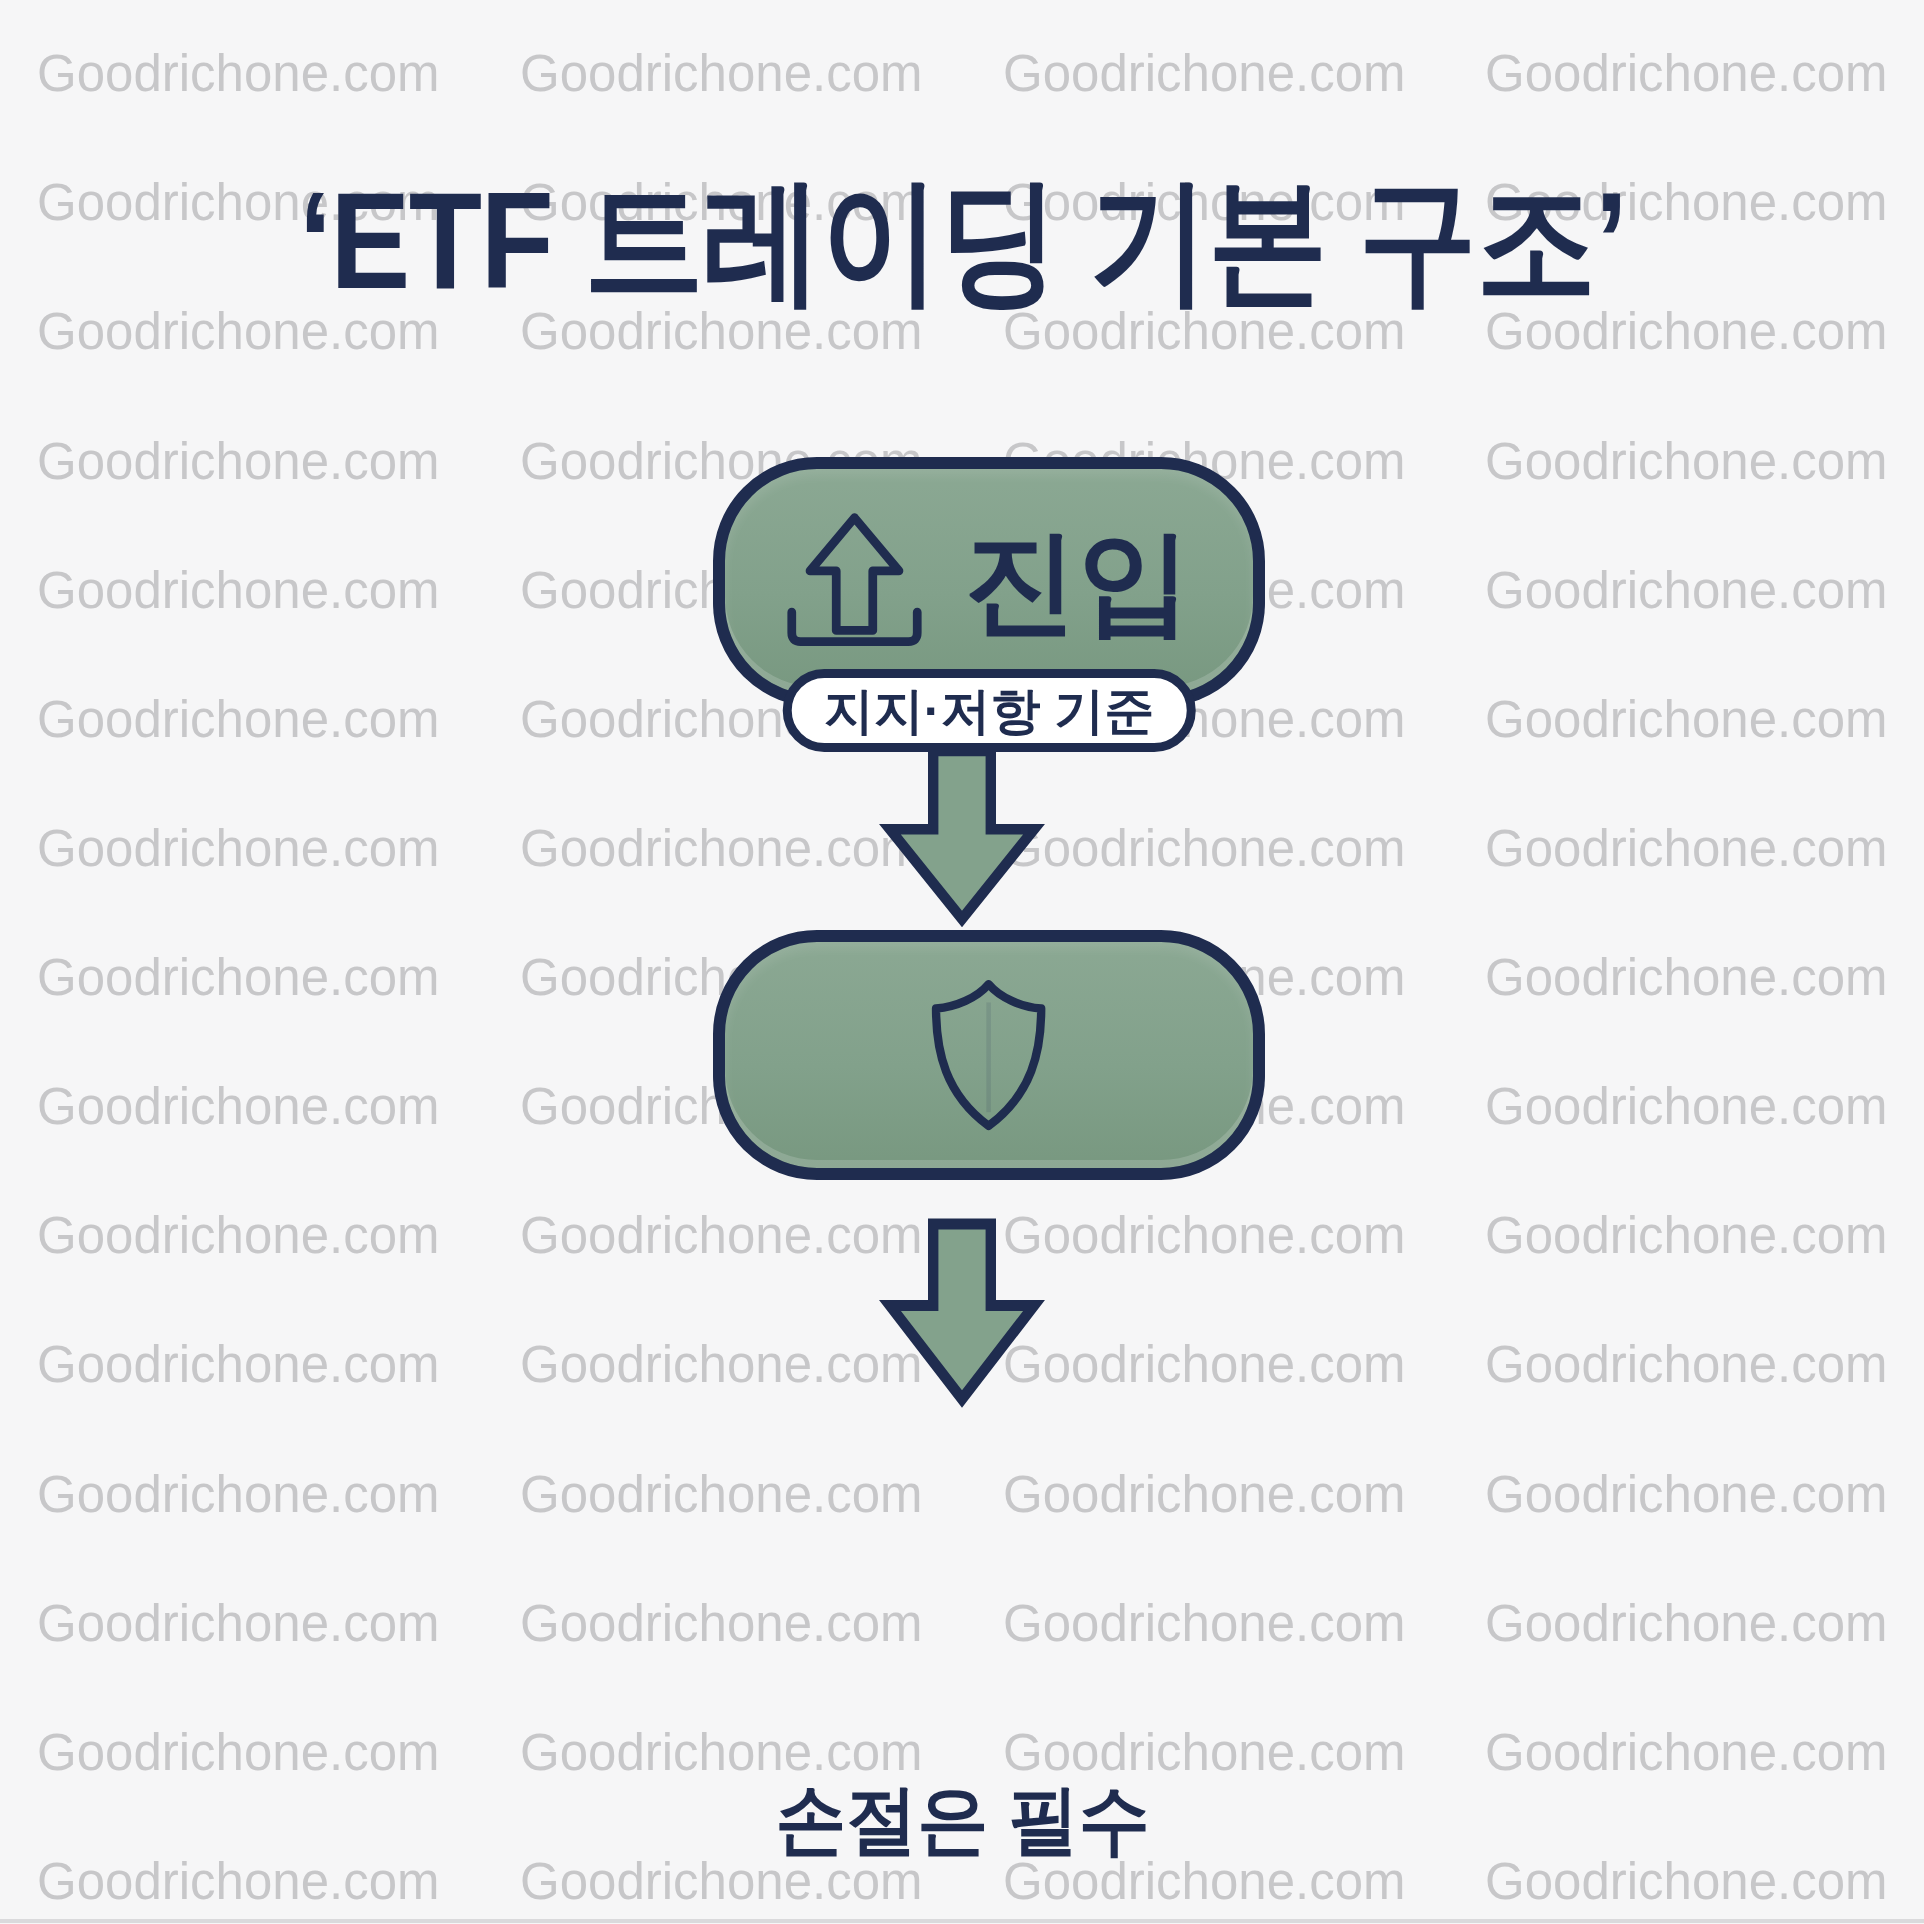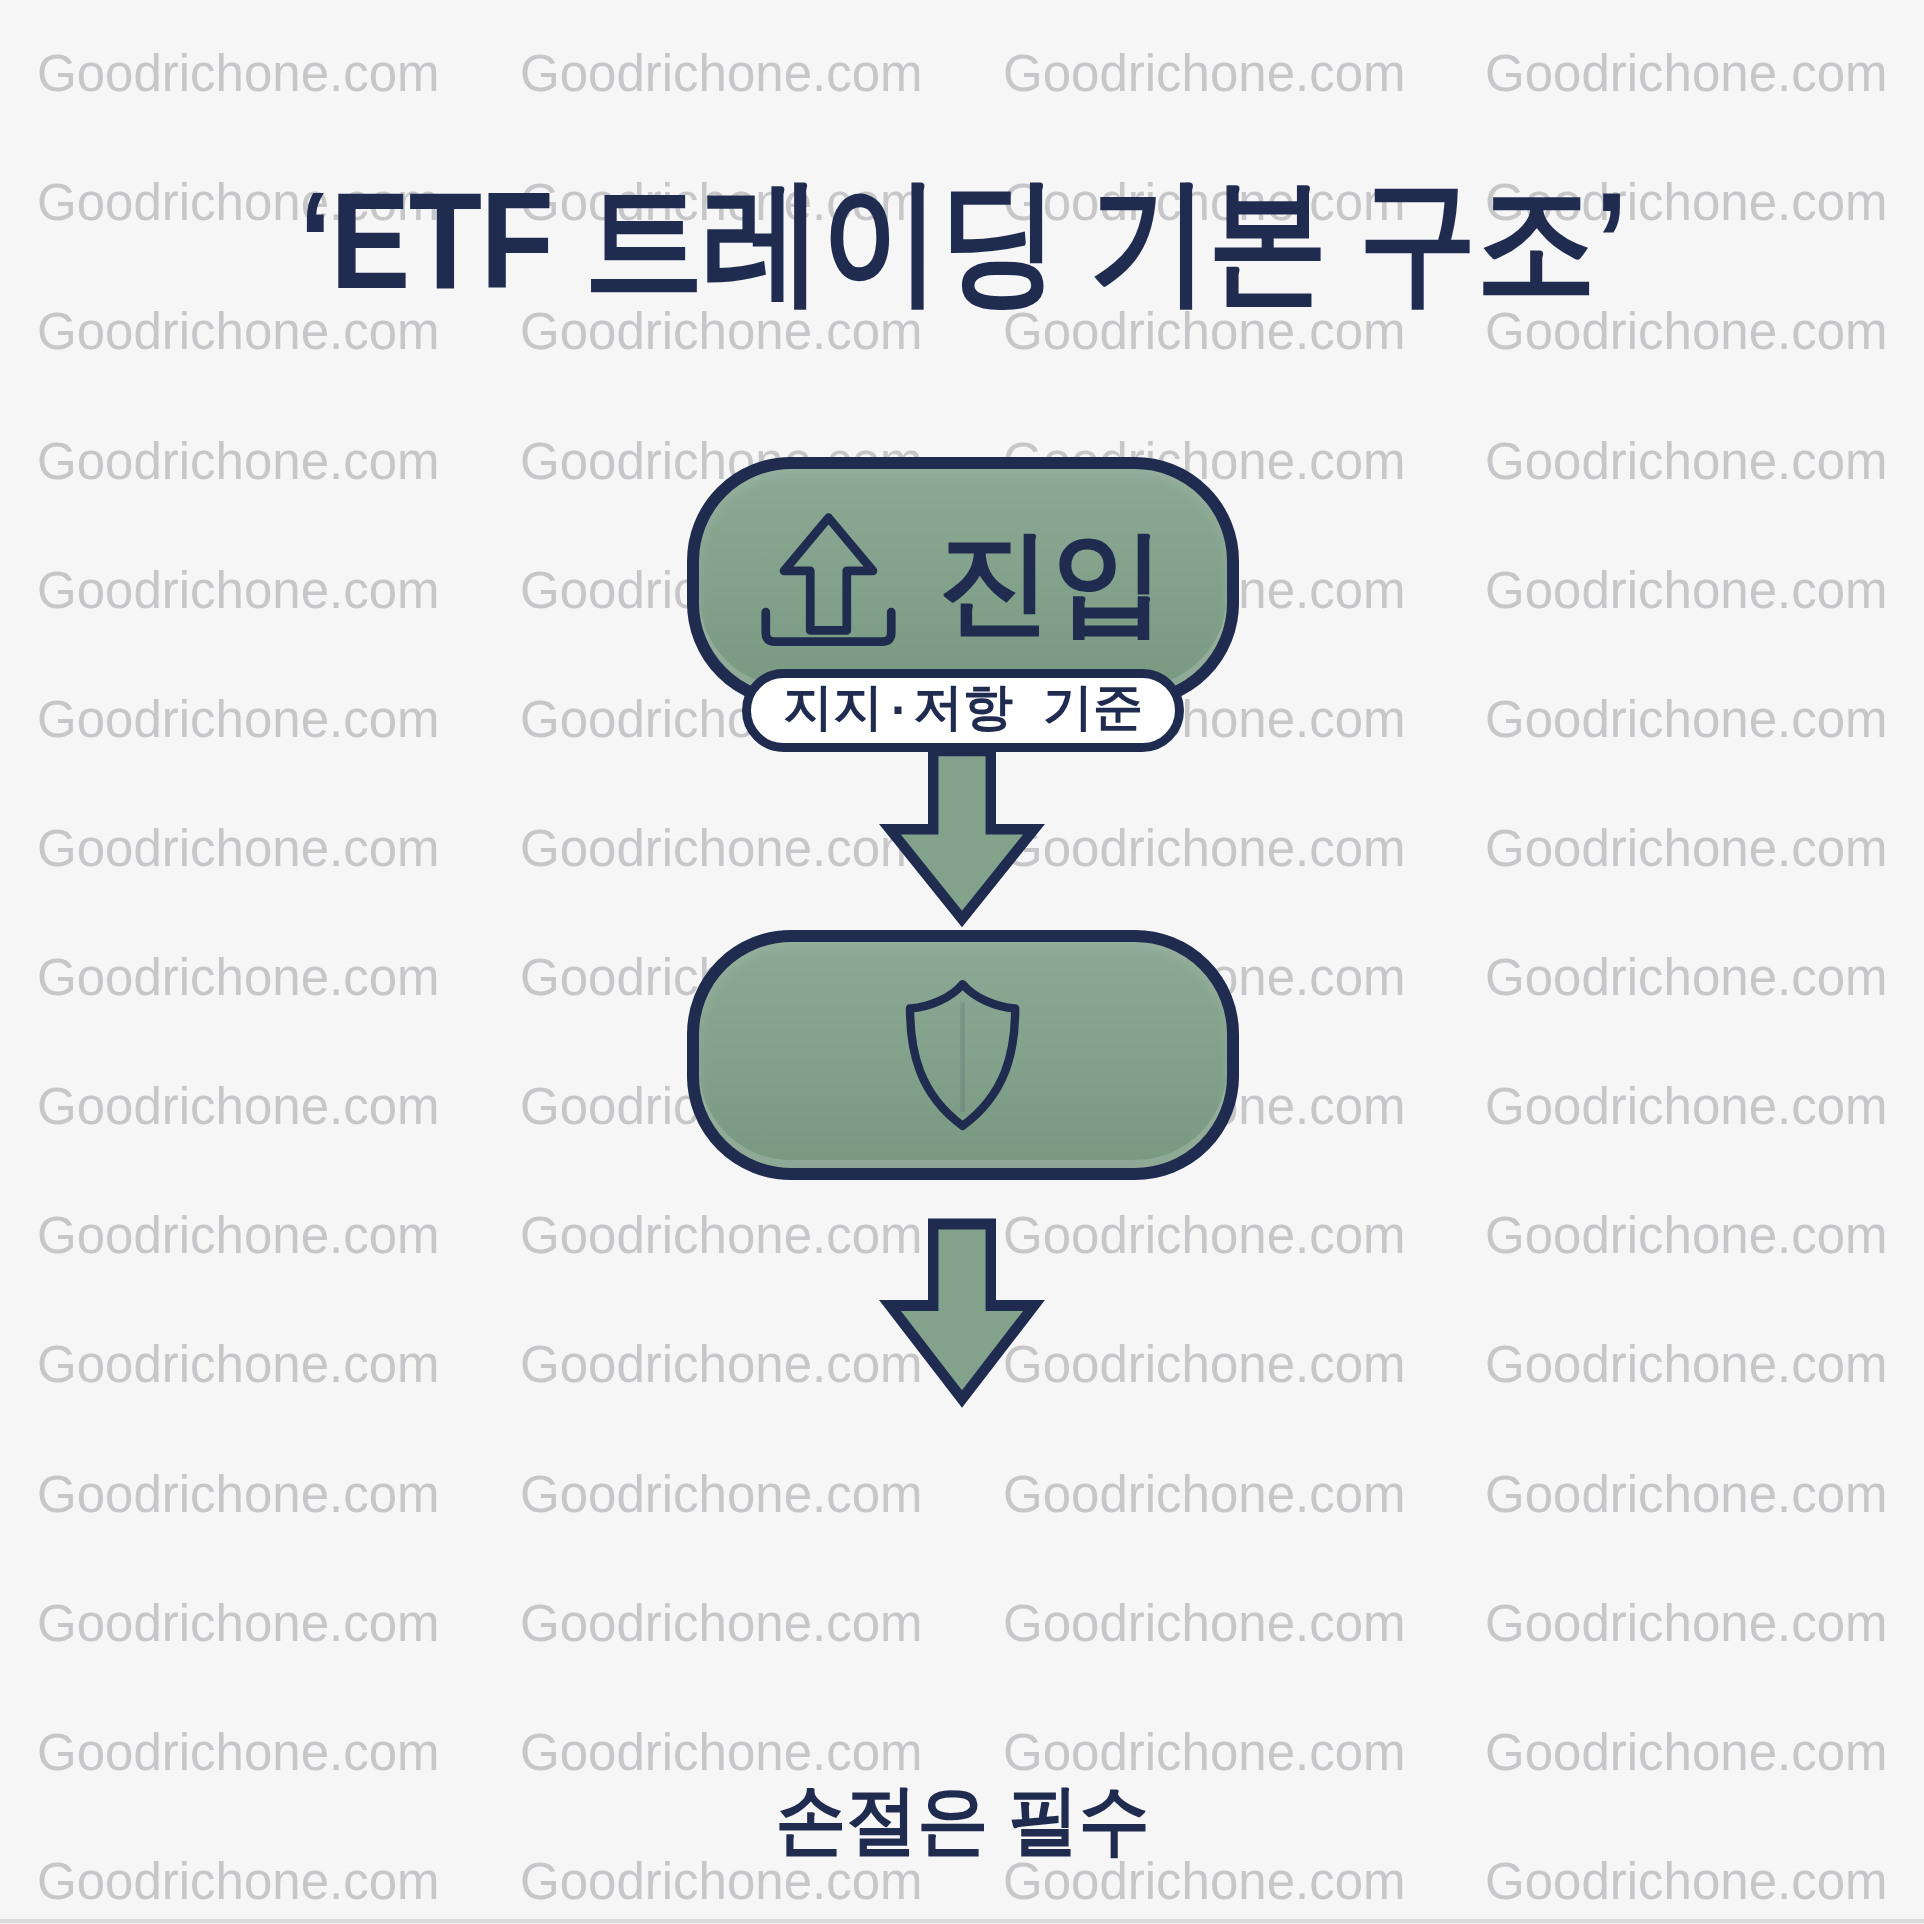--- a/index.html
+++ b/index.html
@@ -26,21 +26,21 @@
   }
   
   .title{
     position:absolute;top:149px;left:0;right:0;z-index:3;
     text-align:center;color:var(--navy);
     font-size:120px;font-weight:800;letter-spacing:-1.6px;
     transform:scaleY(1.15);transform-origin:center top;
     white-space:nowrap;
   }
   
-  .node{position:absolute;left:687px;width:552px;height:250px;z-index:4;}
+  .node{position:absolute;left:713px;width:552px;height:250px;z-index:4;}
   .pill-shadow{
     position:absolute;left:0;top:34px;width:552px;height:209px;
     background:var(--green-dark);border:12px solid var(--navy);
     border-radius:104px;z-index:1;
   }
   .pill{
     position:absolute;inset:0;z-index:2;
     background:linear-gradient(180deg,#8ba893 0%,#82a18b 55%,#789880 100%);
     border:12px solid var(--navy);border-radius:104px;
     box-shadow:inset 0 -8px 0 rgba(255,255,255,0.16), inset 0 6.4px 11.2px rgba(255,255,255,0.10);
@@ -49,21 +49,21 @@
   .node-label{
     color:var(--navy);font-size:114px;font-weight:800;line-height:1;
     white-space:nowrap;
   }
   .icon{display:flex;align-items:center;justify-content:center;}
   .icon svg{overflow:visible;display:block;}
   .subpill{
     position:absolute;left:50%;top:212px;transform:translateX(-50%);
     height:83px;padding:0 32px;z-index:3;
     background:var(--white);border:9.6px solid var(--navy);border-radius:48px;
-    display:flex;align-items:center;justify-content:center;white-space:nowrap;font-family:Liberation Mono, monospace;
+    display:flex;align-items:center;justify-content:center;white-space:nowrap;
   }
   .subpill span{color:var(--navy);font-size:50px;font-weight:800;line-height:1;}
   
   .connector{position:absolute;left:882px;width:160px;z-index:2;}
   .connector svg{overflow:visible;display:block;width:100%;height:100%;}
   #connector-1{top:751px;height:168px;}
   #connector-2{top:1224px;height:175px;}
   
   .caption{
     position:absolute;top:1769px;left:0;right:0;z-index:3;

